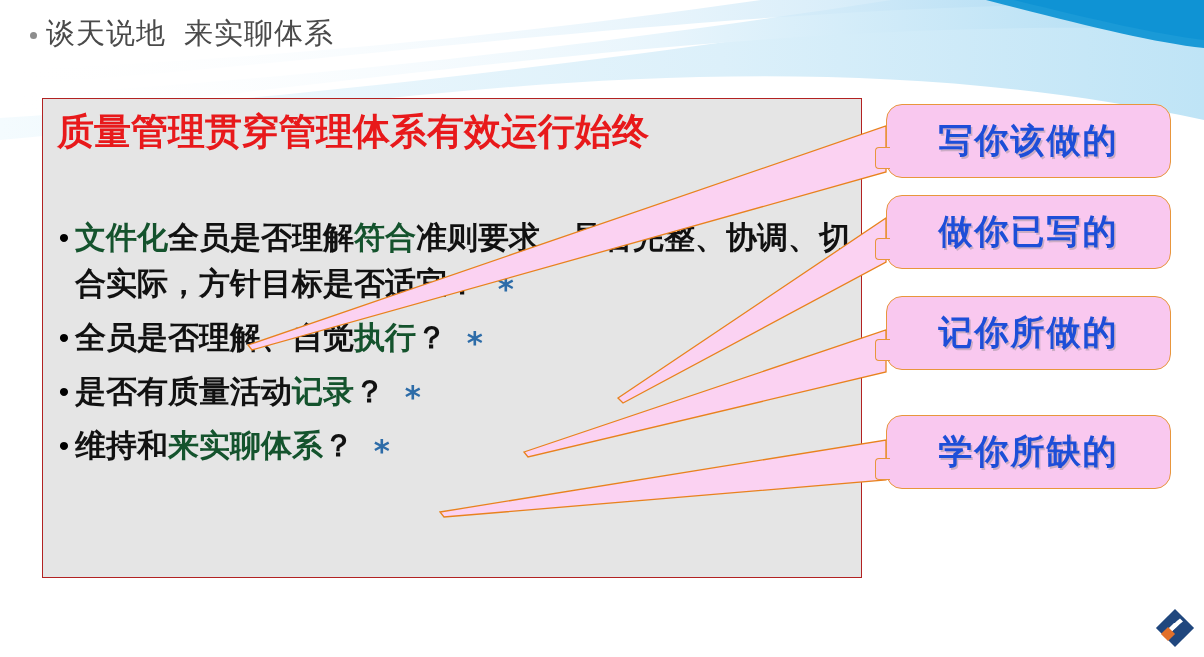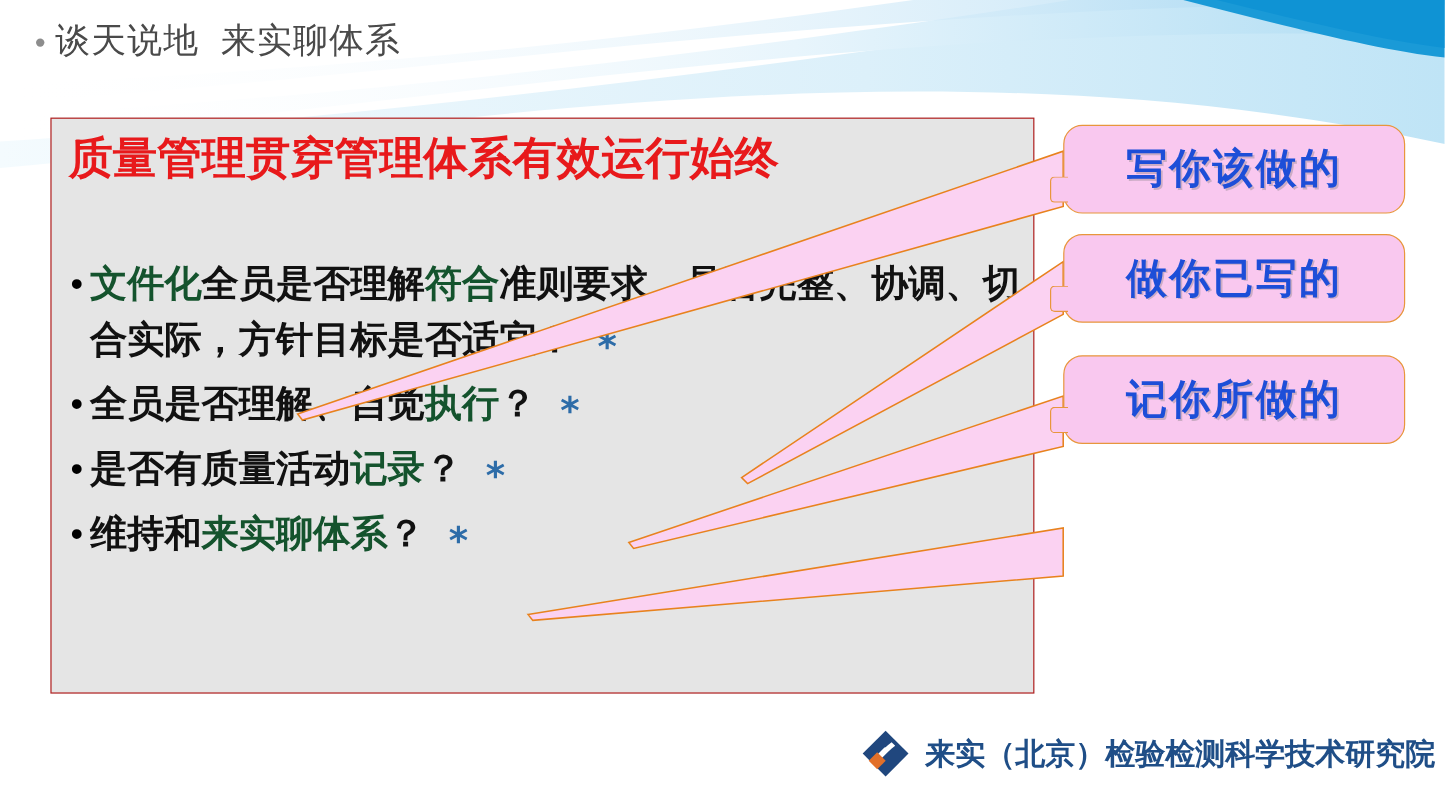--- a/index.html
+++ b/index.html
@@ -248,31 +248,33 @@
 
   <div class="callout" id="callout-1">
     <span>写你该做的</span>
   </div>
   <div class="callout" id="callout-2">
     <span>做你已写的</span>
   </div>
   <div class="callout" id="callout-3">
     <span>记你所做的</span>
   </div>
+  <div class="callout" id="callout-4">
+    <span>学你所缺的</span>
+  </div>
 
   <div id="footer">
     <svg class="logo-mark" width="42" height="42" viewBox="0 0 42 42">
       <g transform="translate(21,21) rotate(45)">
         <rect x="-13.5" y="-13.5" width="27" height="27" fill="#20477e"></rect>
       </g>
 
       <path d="M11,25 L20,16 L26,16 L17,25 Z" fill="#ffffff"></path>
       <path d="M16,17 L25,8 L31,8 L22,17 Z" fill="#ffffff" opacity="0"></path>
       <path d="M13,23.5 C17,19.5 22,14.5 26,11.5 L29,14.5 C25,17.5 20,22.5 16,26.5 Z" fill="#ffffff"></path>
 
       <g transform="translate(14,27) rotate(45)">
         <rect x="-5" y="-5" width="10" height="10" fill="#e2702a"></rect>
       </g>
     </svg>
-    <span class="footer-text">来实（北京）检验检测科学技术研究院</span>
   </div>
 
 </div>
 
 </body></html>

